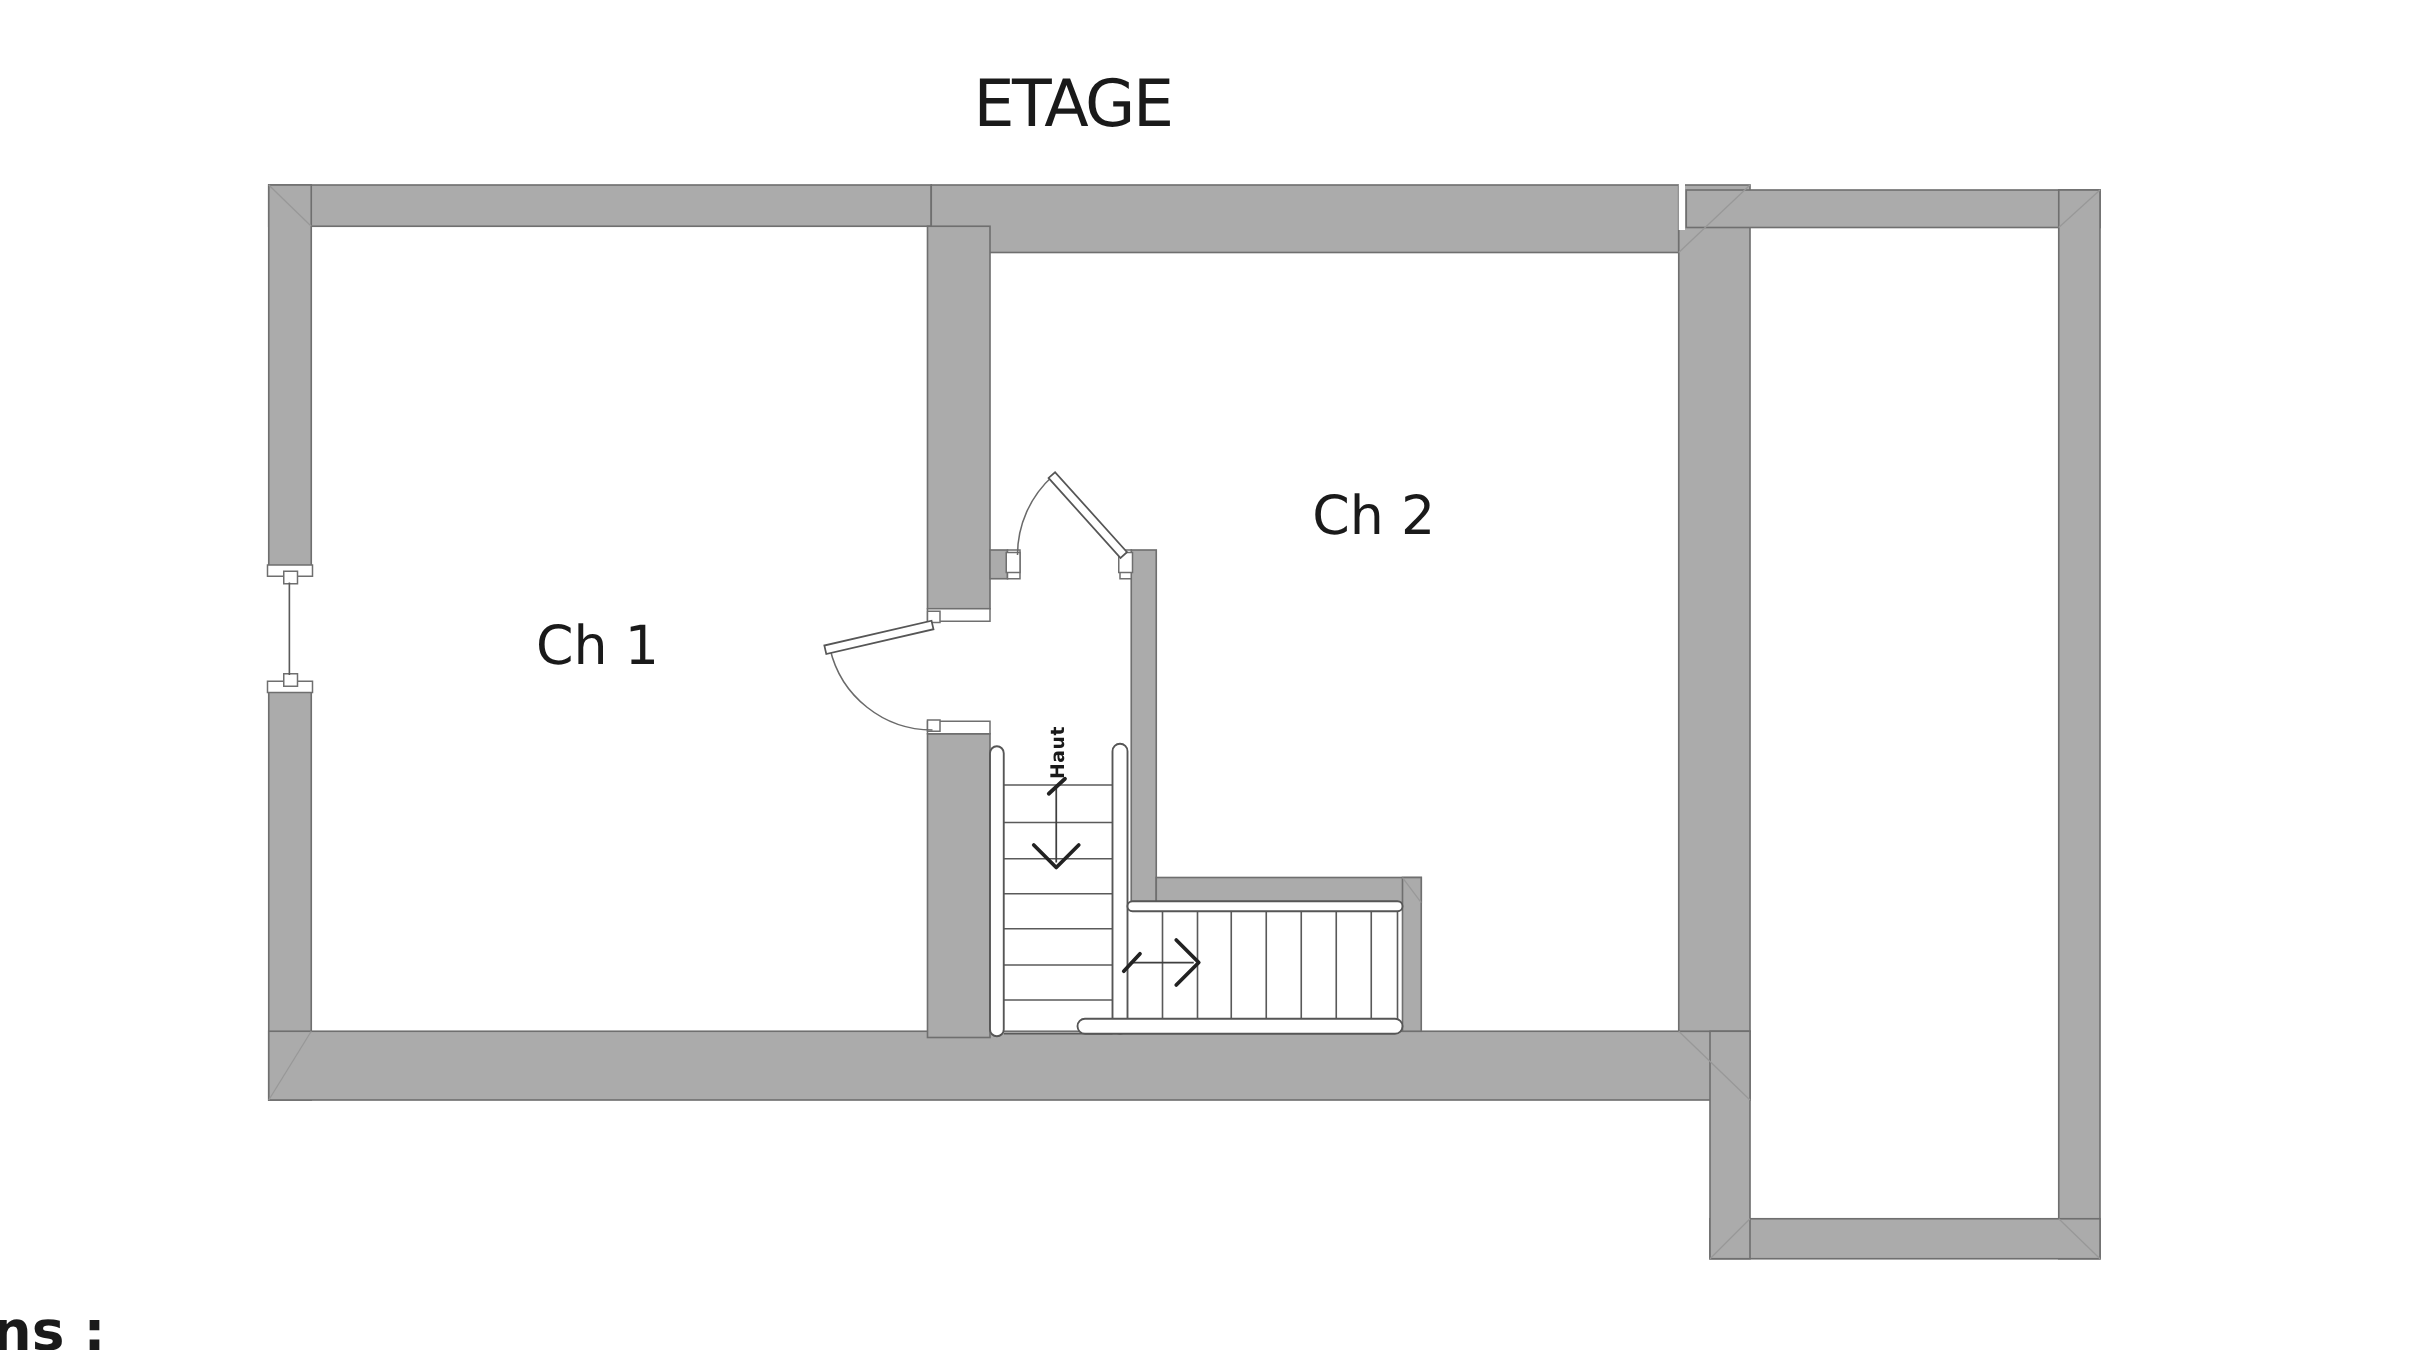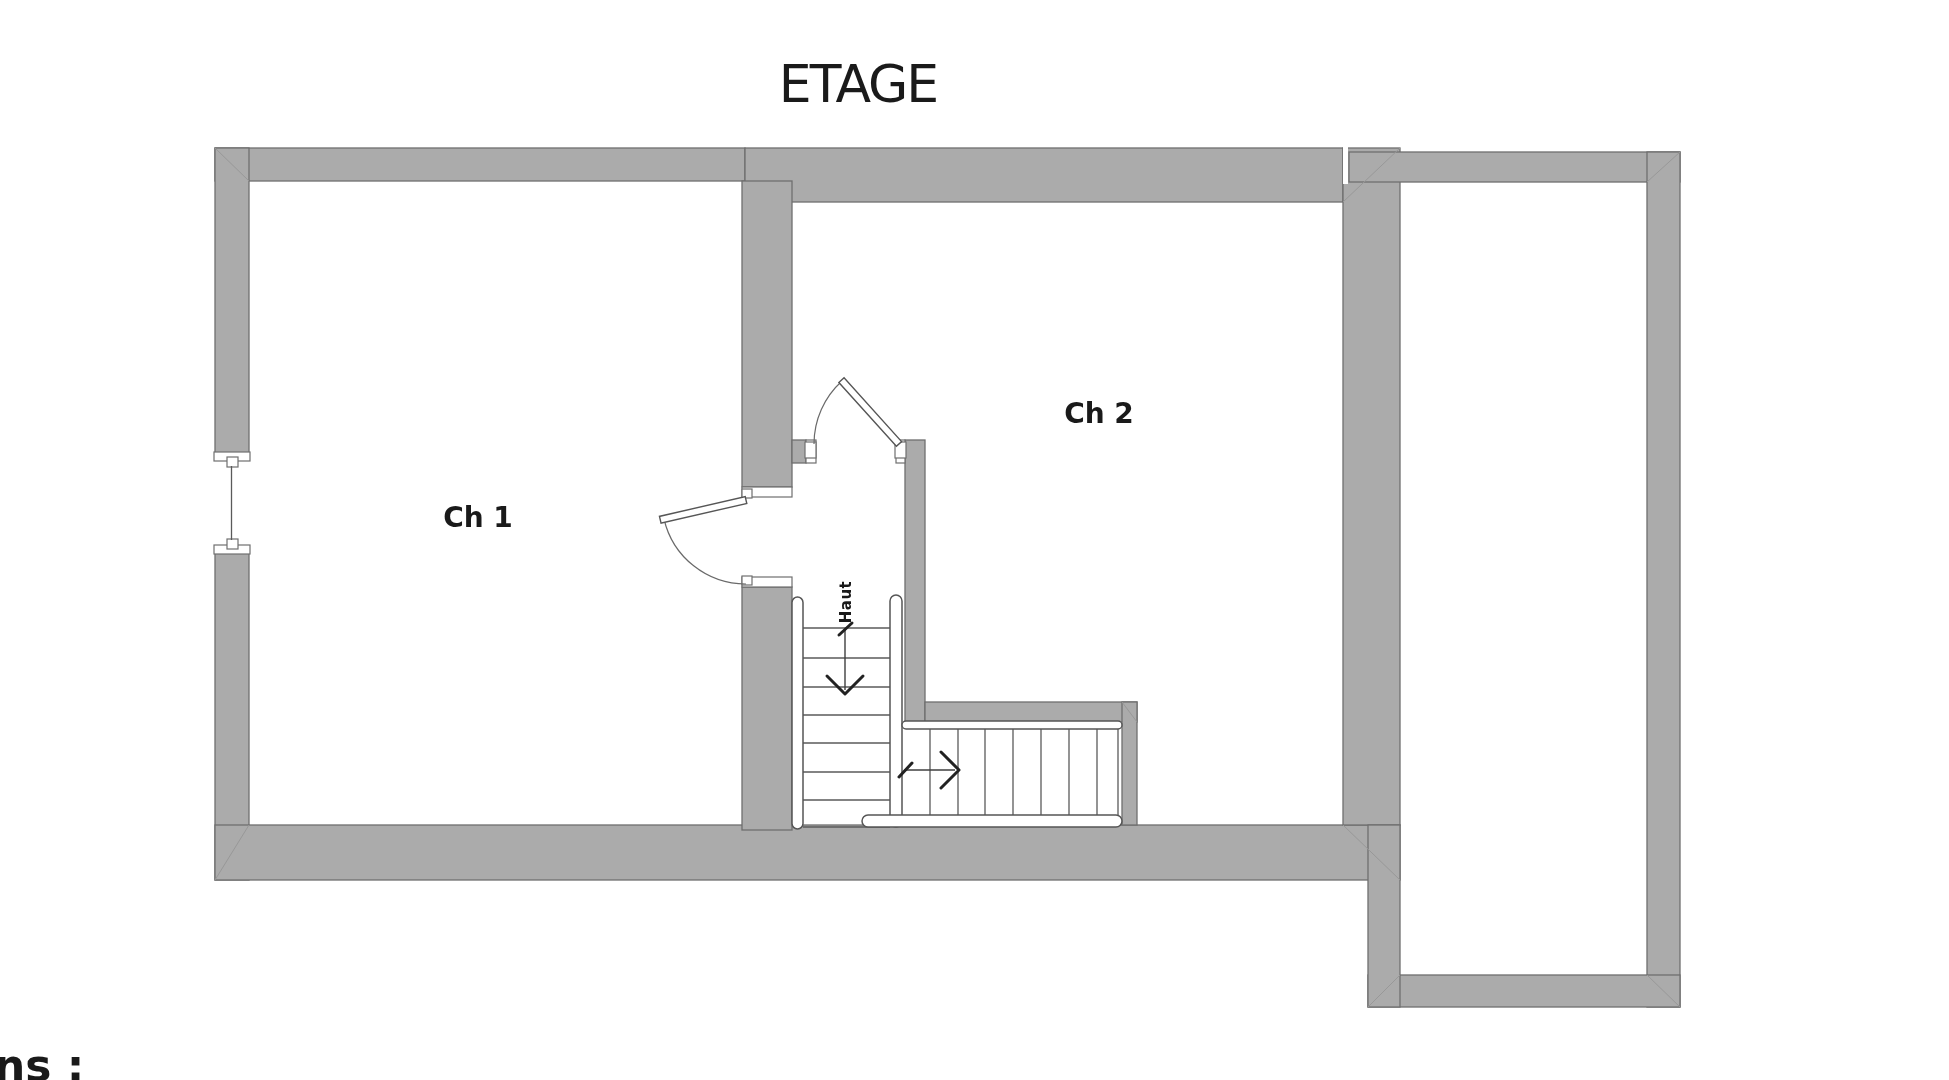--- a/index.html
+++ b/index.html
@@ -12,21 +12,21 @@
     font-family:"DejaVu Sans","Liberation Sans",sans-serif;color:var(--ink);
     overflow:hidden;
   }
   .canvas svg{position:absolute;left:0;top:0;}
   .plan-title{
     position:absolute;left:858px;top:58px;transform:translateX(-50%);
     font-size:52px;letter-spacing:-2px;line-height:1;white-space:nowrap;
   }
   .room-label{
     position:absolute;transform:translate(-50%,-50%);
-    font-size:28px;line-height:1;white-space:nowrap;font-weight:bold;
+    font-size:43px;line-height:1;white-space:nowrap;
   }
   .room-label.ch1{left:478px;top:502px;margin-top:16px;}
   .room-label.ch2{left:1099px;top:414px;}
   .stairs-label{
     position:absolute;left:846px;top:602px;
     transform:translate(-50%,-50%) rotate(-90deg);
     font-size:15px;font-weight:600;letter-spacing:.5px;white-space:nowrap;
   }
   .corner-text{
     position:absolute;left:-6px;top:1044px;font-size:44px;font-weight:700;

